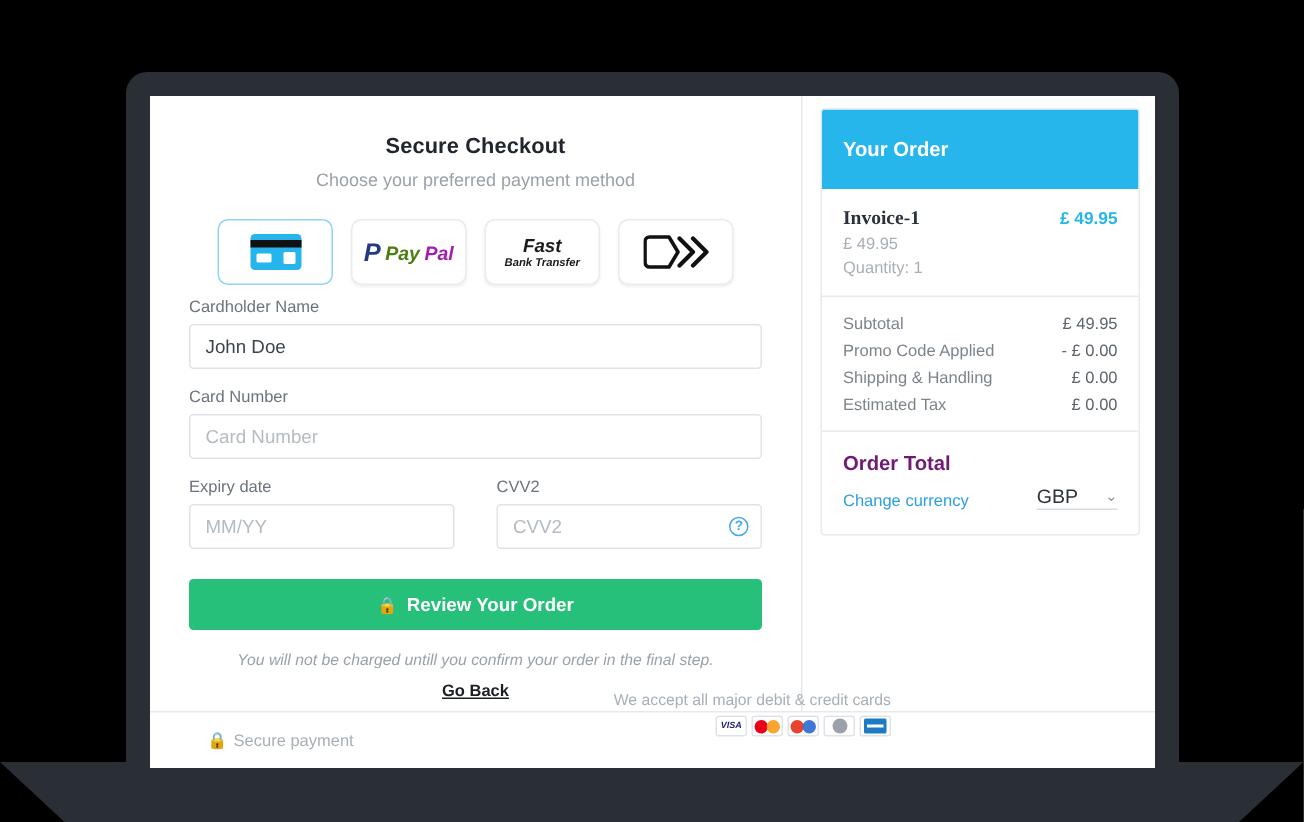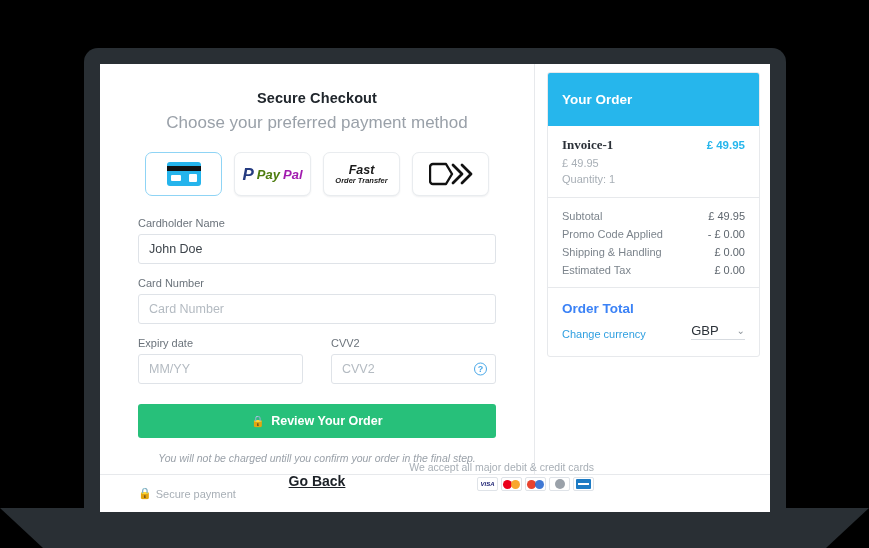--- a/index.html
+++ b/index.html
@@ -38,21 +38,21 @@
   .left-pane { width: 434px; position: relative; }
   .divider-v { width: 1px; background: #e7e9ec; }
   .right-pane { flex: 1; padding: 8px 10px 0 12px; }
 
   
   .title {
     text-align: center; font-size: 14.5px; font-weight: bold;
     color: #20262c; margin-top: 26px; letter-spacing: .1px;
   }
   .subtitle {
-    text-align: center; font-size: 17px; color: #9aa1a9;
+    text-align: center; font-size: 12px; color: #9aa1a9;
     margin-top: 7px;
   }
 
   
   .methods {
     display: flex; gap: 12px; justify-content: center;
     margin-top: 19px;
   }
   .method {
     width: 77px; height: 44px; background: #fff;
@@ -87,21 +87,21 @@
   .fast-logo { text-align: center; line-height: 1.05; }
   .fast-top {
     font-size: 12.5px; font-weight: bold; font-style: italic; color: #1b1b1b;
     font-family: "Liberation Sans", sans-serif;
   }
   .fast-bottom {
     font-size: 7.5px; font-weight: bold; font-style: italic; color: #1b1b1b;
   }
 
   
-  .form { padding: 0 38px; margin-top: 21px; }
+  .form { padding: 0 26px; margin-top: 9px; }
   .field-label {
     font-size: 11px; color: #6b737b; margin-bottom: 5px;
   }
   .input {
     width: 100%; height: 30px; border: 1px solid #dfe3e8; border-radius: 3px;
     font-size: 12.5px; color: #3d444b; padding: 0 10px;
     font-family: "Liberation Sans", sans-serif; background: #fff;
     outline: none;
   }
   .input::placeholder { color: #b4bbc2; }
@@ -121,21 +121,21 @@
     color: #fff; font-size: 12.5px; font-weight: bold; cursor: pointer;
     display: flex; align-items: center; justify-content: center; gap: 6px;
     margin-top: 20px; font-family: "Liberation Sans", sans-serif;
   }
   .lock-w { font-size: 11px; }
   .note {
     text-align: center; font-size: 10.5px; color: #9aa1a9; font-style: italic;
     margin-top: 14px;
   }
   .goback {
-    display: block; text-align: center; font-size: 14px; font-weight: bold;
+    display: block; text-align: center; font-size: 11px; font-weight: bold;
     color: #1b2026; text-decoration: underline; margin-top: 9px; cursor: pointer;
   }
 
   
   .order-card {
     border: 1px solid #e7e9ec; border-radius: 3px; background: #fff;
     overflow: hidden;
   }
   .order-head {
     background: #26b6ec; color: #fff; font-size: 13.5px; font-weight: bold;
@@ -149,21 +149,21 @@
 
   .totals { padding: 12px 14px 11px 14px; border-bottom: 1px solid #e7e9ec; }
   .trow {
     display: flex; justify-content: space-between;
     font-size: 11px; color: #7c848c; margin-bottom: 6px;
   }
   .trow .amt { color: #5d656d; }
   .trow:last-child { margin-bottom: 0; }
 
   .order-total { padding: 13px 14px 16px 14px; }
-  .ot-label { font-size: 13.5px; font-weight: bold; color: #3b82f6; }
+  .ot-label { font-size: 13.5px; font-weight: bold; color: #701a75; }
   .ot-bottom {
     display: flex; justify-content: space-between; align-items: flex-end;
     margin-top: 7px;
   }
   .change-cur { font-size: 11px; color: #2f9fe0; cursor: pointer; }
   .currency {
     display: flex; align-items: center; gap: 18px;
     border-bottom: 1px solid #d7dbe0; padding-bottom: 1px; cursor: pointer;
   }
   .cur-val { font-size: 13px; color: #2b3138; }
@@ -233,21 +233,21 @@
           <div class="method">
             <div class="paypal">
               <span class="pp-mark">P</span>
               <span class="pp-pay">Pay</span>
                 <span class="pp-pal">Pal</span>
             </div>
           </div>
           <div class="method">
             <div class="fast-logo">
               <div class="fast-top">Fast</div>
-              <div class="fast-bottom">Order Transfer</div>
+              <div class="fast-bottom">Bank Transfer</div>
             </div>
           </div>
           <div class="method">
             <svg width="44" height="26" viewBox="0 0 44 26">
               <path d="M4 3 H17 L23 13 L17 23 H4 A3 3 0 0 1 1 20 V6 A3 3 0 0 1 4 3 Z" fill="none" stroke="#111" stroke-width="2.4" stroke-linejoin="round"></path>
               <path d="M24 4 L33 13 L24 22" fill="none" stroke="#111" stroke-width="2.8" stroke-linecap="round" stroke-linejoin="round"></path>
               <path d="M33 4 L42 13 L33 22" fill="none" stroke="#111" stroke-width="2.8" stroke-linecap="round" stroke-linejoin="round"></path>
             </svg>
           </div>
         </div>

